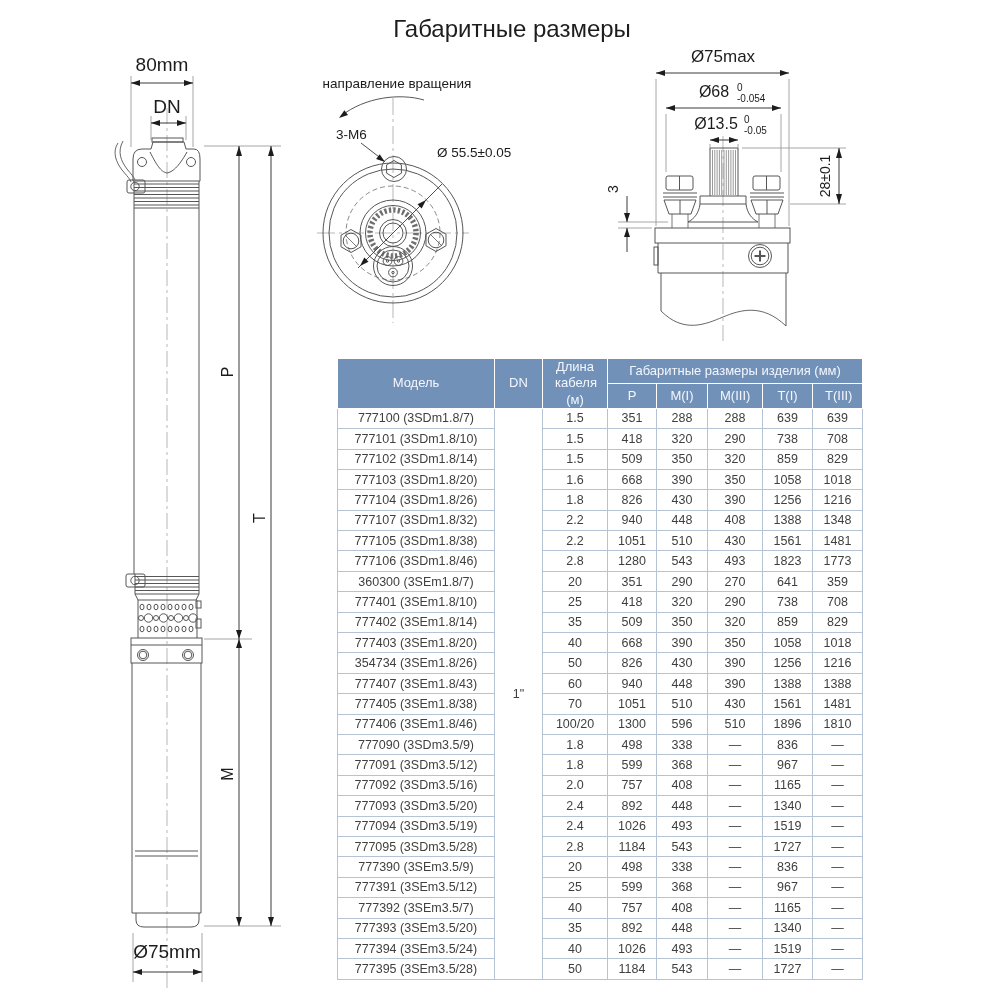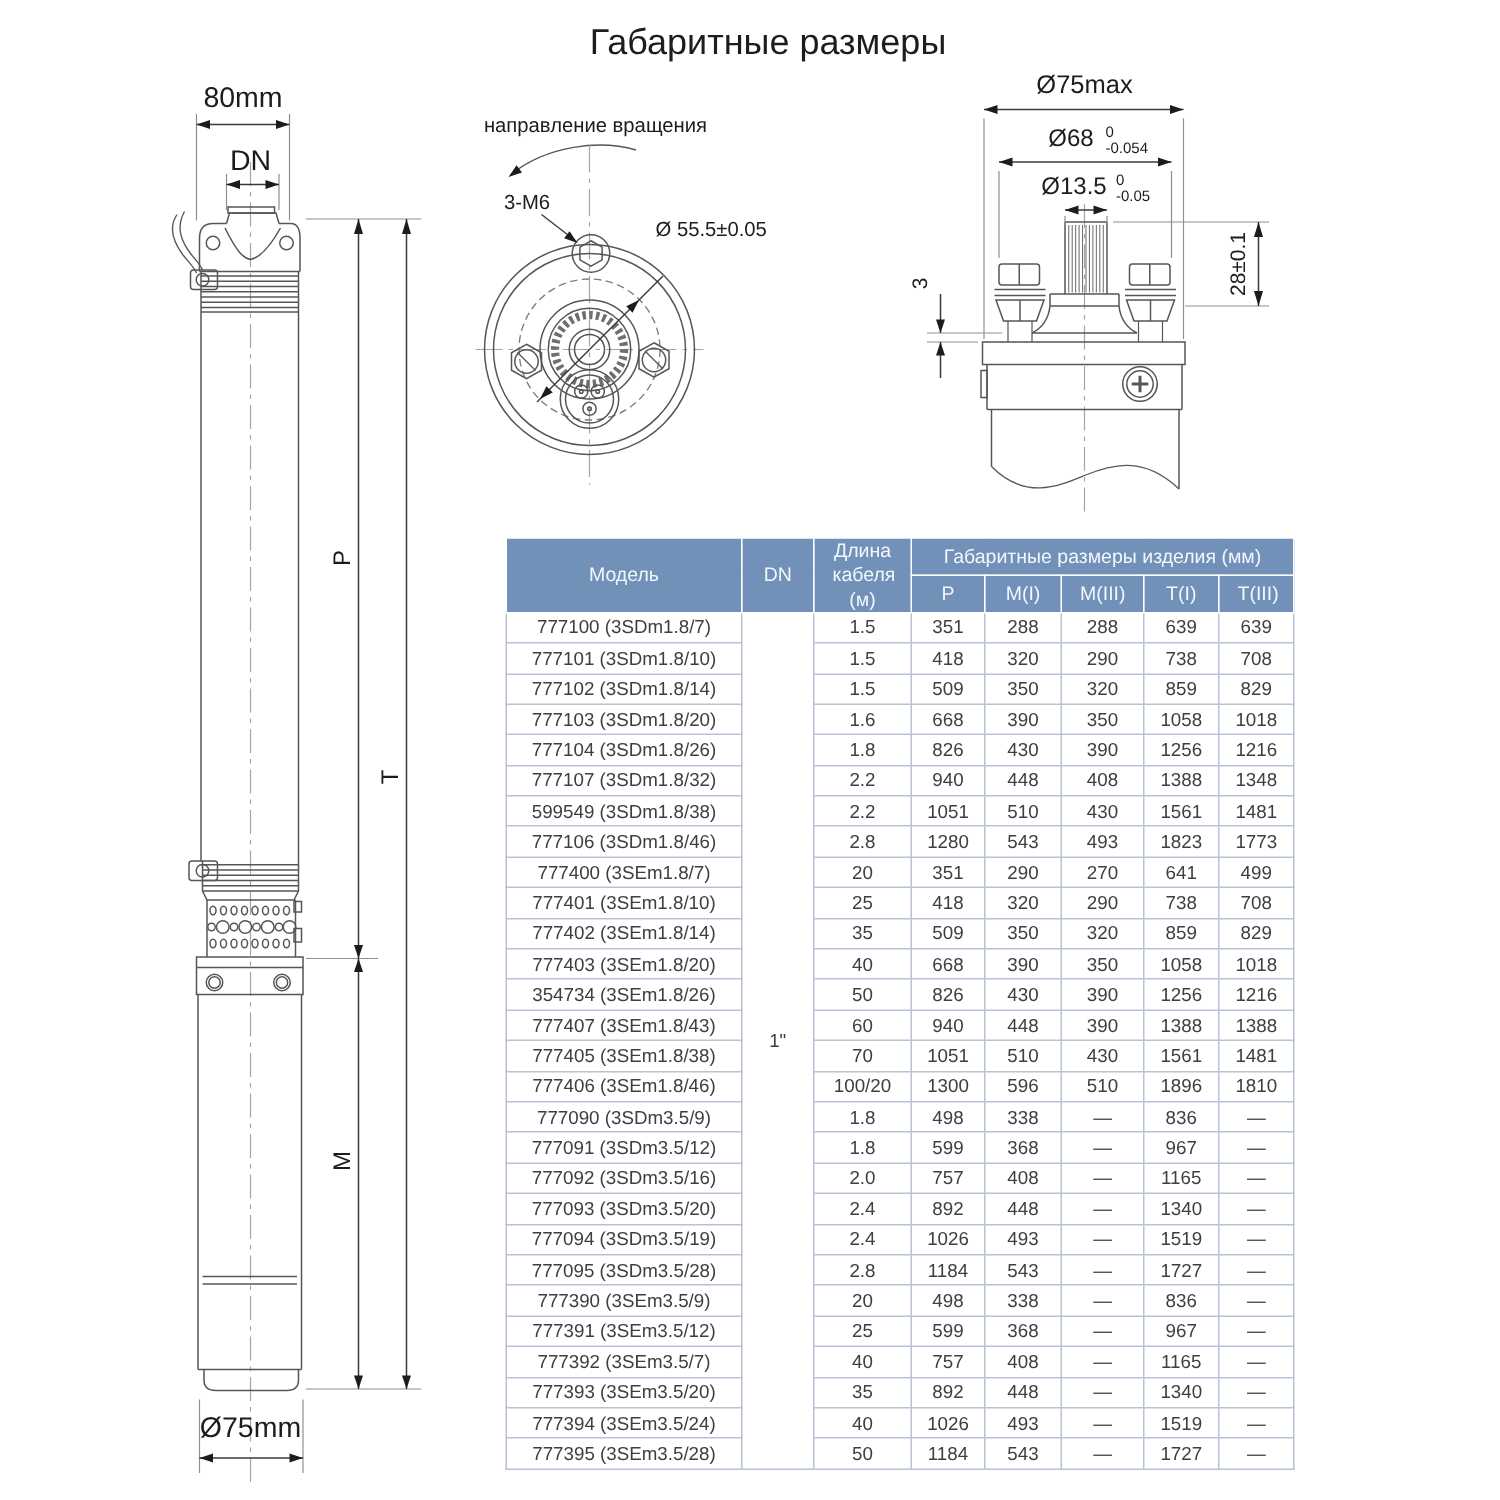--- a/index.html
+++ b/index.html
@@ -395,45 +395,45 @@
       <tr>
         <td>777107 (3SDm1.8/32)</td>
         <td>2.2</td>
         <td>940</td>
         <td>448</td>
         <td>408</td>
         <td>1388</td>
         <td>1348</td>
       </tr>
       <tr>
-        <td>599549 (3SDm1.8/38)</td>
+        <td>777105 (3SDm1.8/38)</td>
         <td>2.2</td>
         <td>1051</td>
         <td>510</td>
         <td>430</td>
         <td>1561</td>
         <td>1481</td>
       </tr>
       <tr>
         <td>777106 (3SDm1.8/46)</td>
         <td>2.8</td>
         <td>1280</td>
         <td>543</td>
         <td>493</td>
         <td>1823</td>
         <td>1773</td>
       </tr>
       <tr>
-        <td>777400 (3SEm1.8/7)</td>
+        <td>360300 (3SEm1.8/7)</td>
         <td>20</td>
         <td>351</td>
         <td>290</td>
         <td>270</td>
         <td>641</td>
-        <td>499</td>
+        <td>359</td>
       </tr>
       <tr>
         <td>777401 (3SEm1.8/10)</td>
         <td>25</td>
         <td>418</td>
         <td>320</td>
         <td>290</td>
         <td>738</td>
         <td>708</td>
       </tr>

